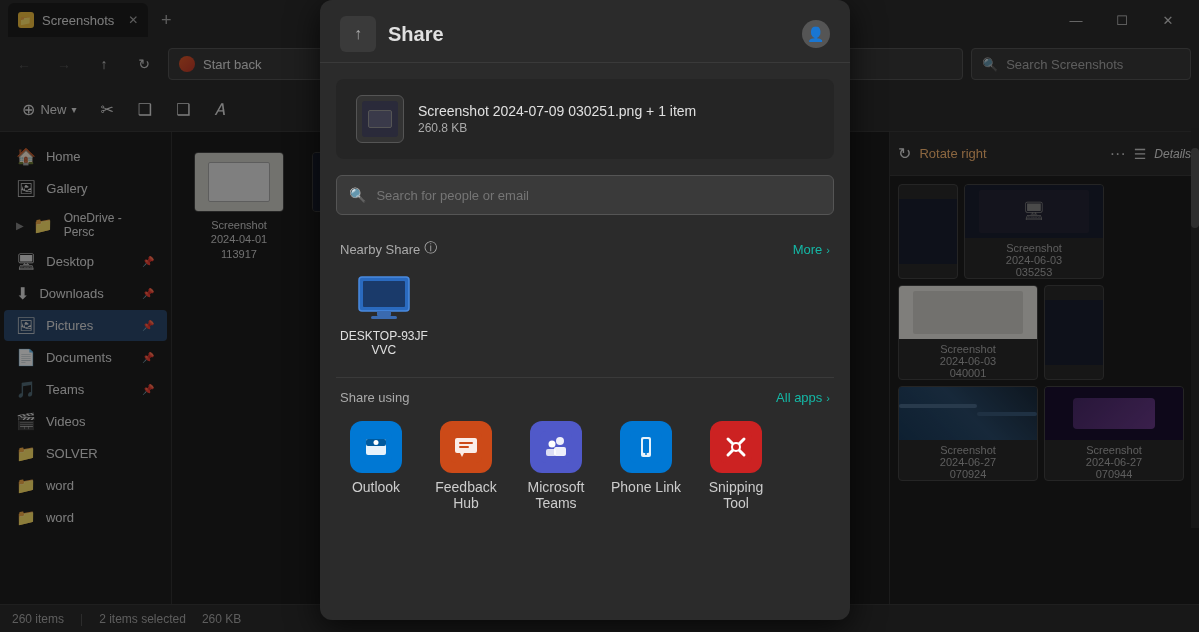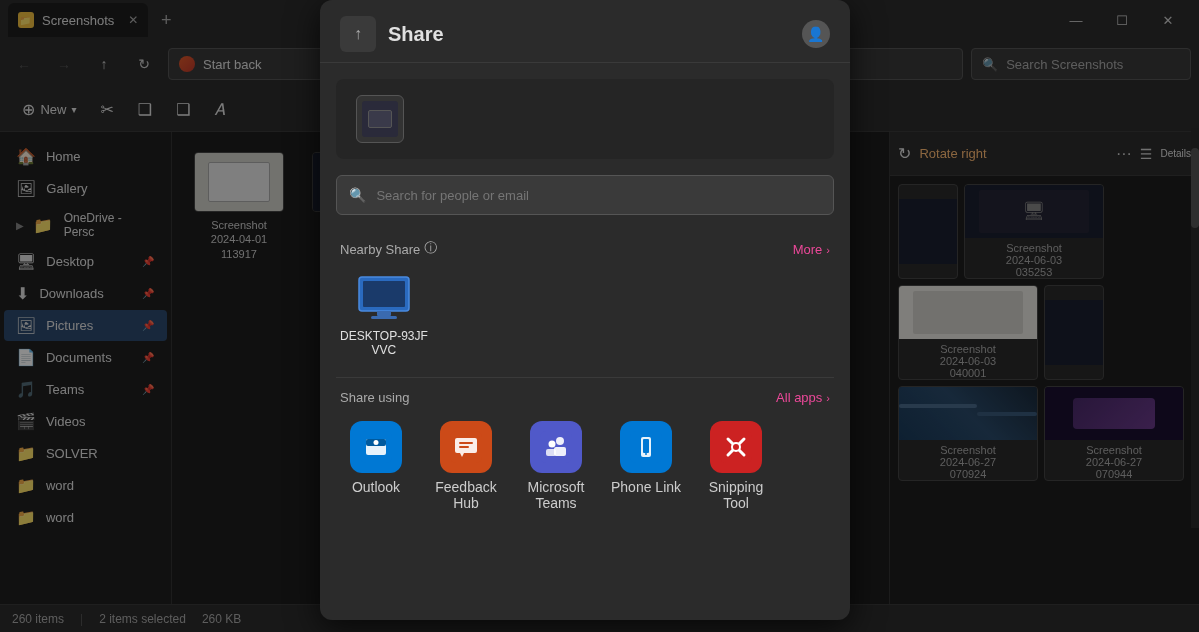--- a/index.html
+++ b/index.html
@@ -342,21 +342,21 @@
 
     .share-section-header {
       display: flex;
       align-items: flex-end;
       justify-content: space-between;
       padding: 8px 20px;
     }
     .share-section-title { font-size: 13px; color: #aaa; font-weight: 500; }
     .share-section-more {
       display: flex; align-items: center; gap: 4px;
-      font-size: 13px; color: #ec4899; cursor: pointer;
+      font-size: 13px; color: #14b8a6; cursor: pointer;
     }
     .share-more-arrow { font-size: 11px; }
 
     .share-nearby {
       display: flex;
       padding: 8px 20px 16px;
       gap: 16px;
     }
     .share-device {
       display: flex;
@@ -567,21 +567,21 @@
 
       </div>
     </div>
 
     <div class="right-panel">
       <div class="panel-toolbar">
         <span style="font-size:16px;">↻</span>
         <span style="font-size:13px;color:#fdba74;cursor:pointer;">Rotate right</span>
         <span style="font-size:16px;margin-left:auto;cursor:pointer;color:#ccc;">···</span>
         <span style="font-size:14px;color:#ccc;">☰</span>
-        <span style="font-size:10px;color:#e0e0e0;cursor:pointer;">Details</span>
+        <span style="font-size:12px;color:#e0e0e0;cursor:pointer;font-style:italic;">Details</span>
       </div>
       <div class="panel-section">
         <div class="panel-section-row">
 
           <div class="panel-thumb" style="width:60px;overflow:hidden;">
             <div style="width:100%;height:70%;background:#1a2030;"></div>
           </div>
 
           <div class="panel-thumb">
             <div style="width:100%;height:70%;background:#1a2030;display:flex;align-items:center;justify-content:center;">
@@ -647,20 +647,24 @@
       <div class="share-account-icon">
         <span>👤</span>
       </div>
     </div>
 
     <div class="share-file-info">
       <div class="share-file-thumb">
         <div style="width:36px;height:36px;background:#2a2a3a;border-radius:3px;display:flex;align-items:center;justify-content:center;font-size:12px;color:#888;">
           <div style="width:24px;height:18px;background:#3a3a4a;border:1px solid #555;border-radius:2px;"></div>
         </div>
+      </div>
+      <div class="share-file-details">
+        <div class="share-file-name">Screenshot 2024-07-09 030251.png + 1 item</div>
+        <div class="share-file-size">260.8 KB</div>
       </div>
     </div>
 
     <div class="share-search">
       <span class="share-search-icon">🔍</span>
       <input type="text" placeholder="Search for people or email" style="">
     </div>
 
     <div class="share-section-header">
       <span class="share-section-title">Nearby Share</span>

